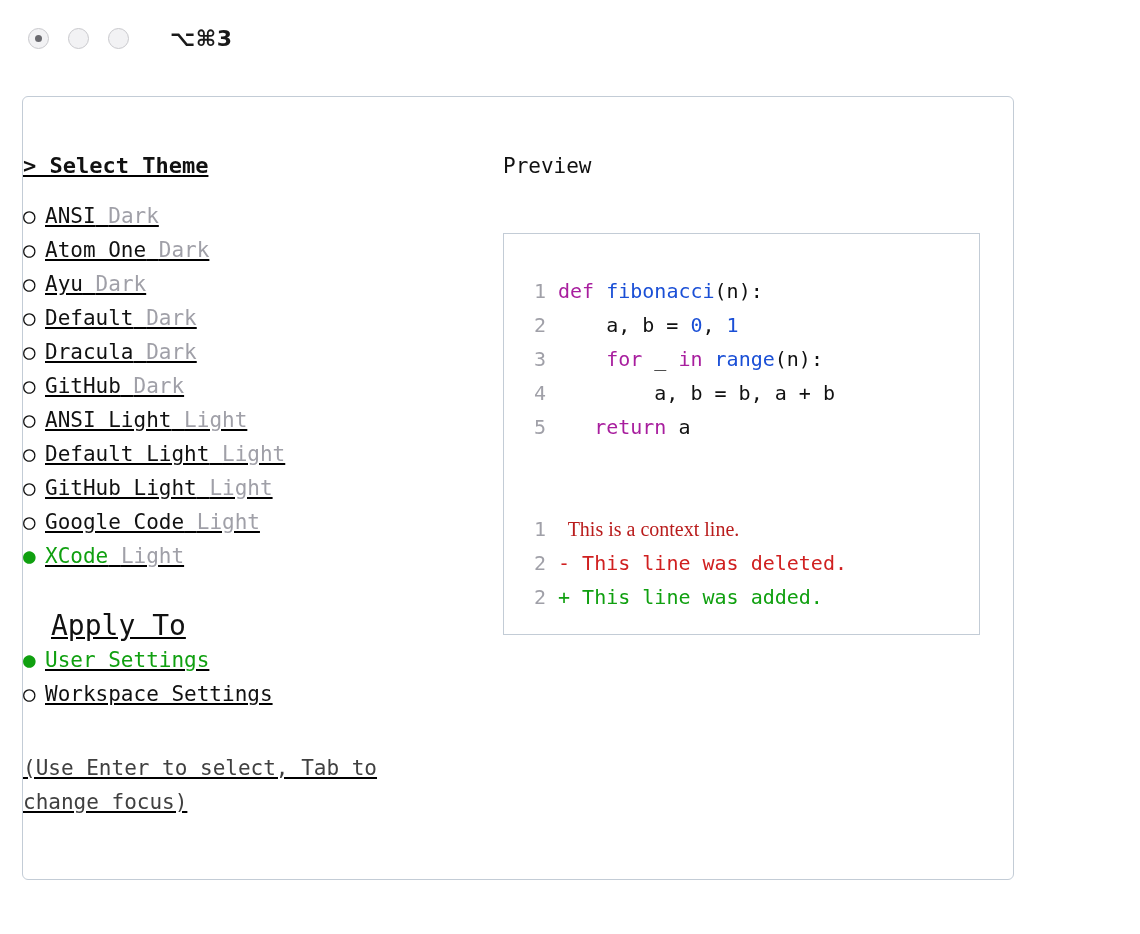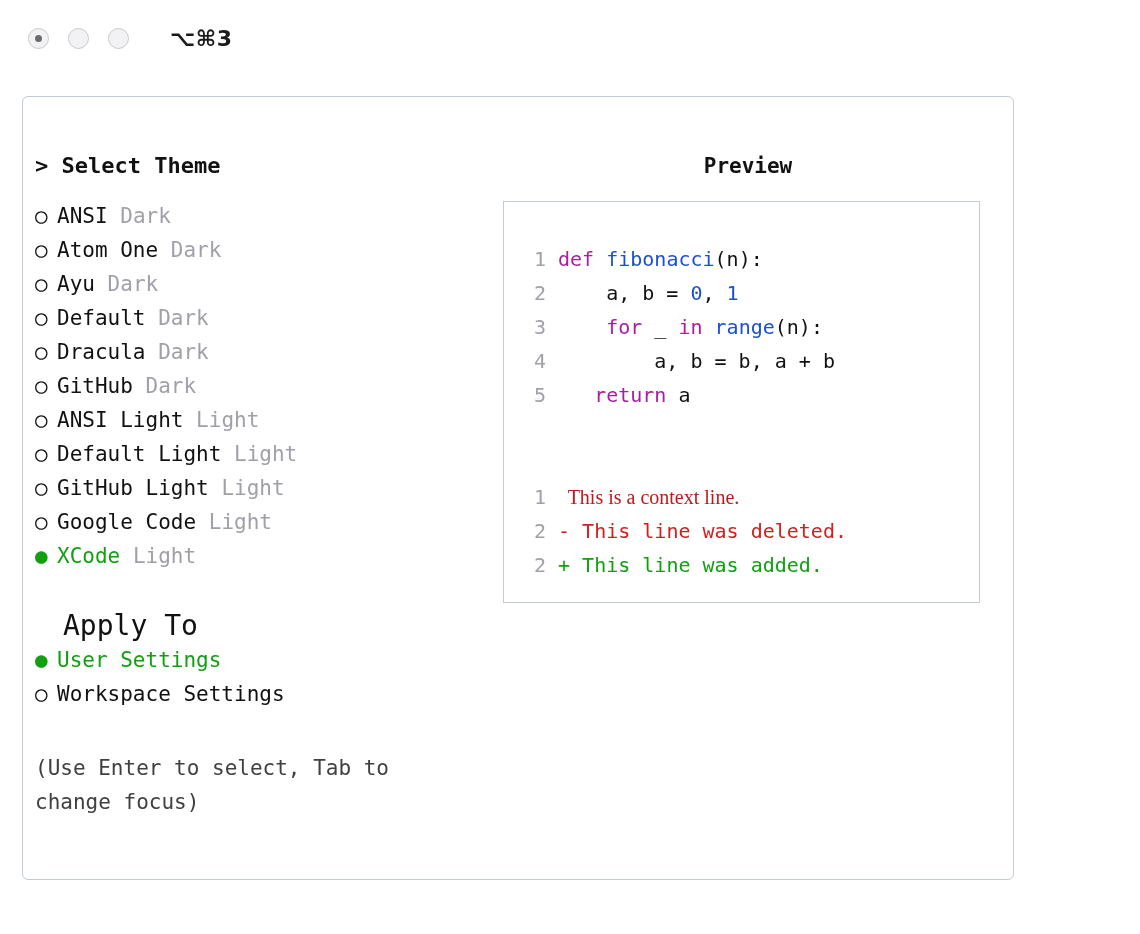--- a/index.html
+++ b/index.html
@@ -74,23 +74,24 @@
     height: 784px;
     border: 1px solid #c3ccd6;
     border-radius: 6px;
     box-sizing: border-box;
     background: #ffffff;
   }
 
   
   .left-col {
     position: absolute;
-    left: 12px;
+    left: 0;
     top: 52px;
     width: 440px;
+    text-decoration: underline;
   }
   .header-line {
     font-size: 22px;
     font-weight: bold;
     color: #111111;
     line-height: 34px;
     white-space: pre;
   }
   .theme-list {
     margin-top: 16px;
@@ -135,27 +136,26 @@
 
   
   .right-col {
     position: absolute;
     left: 480px;
     top: 52px;
     width: 490px;
   }
   .preview-title {
     font-size: 21px;
-    font-weight: bold;
-    color: #111111;
-    line-height: 34px;
-    text-align: center;
+    font-weight: normal;
+    color: #111111;
+    line-height: 34px;
   }
   .preview-box {
-    margin-top: 18px;
+    margin-top: 50px;
     width: 477px;
     height: 402px;
     border: 1px solid #c3ccd6;
     box-sizing: border-box;
     padding: 40px 15px 0 18px;
     background: #ffffff;
   }
   .code-line {
     font-size: 20px;
     line-height: 34px;

